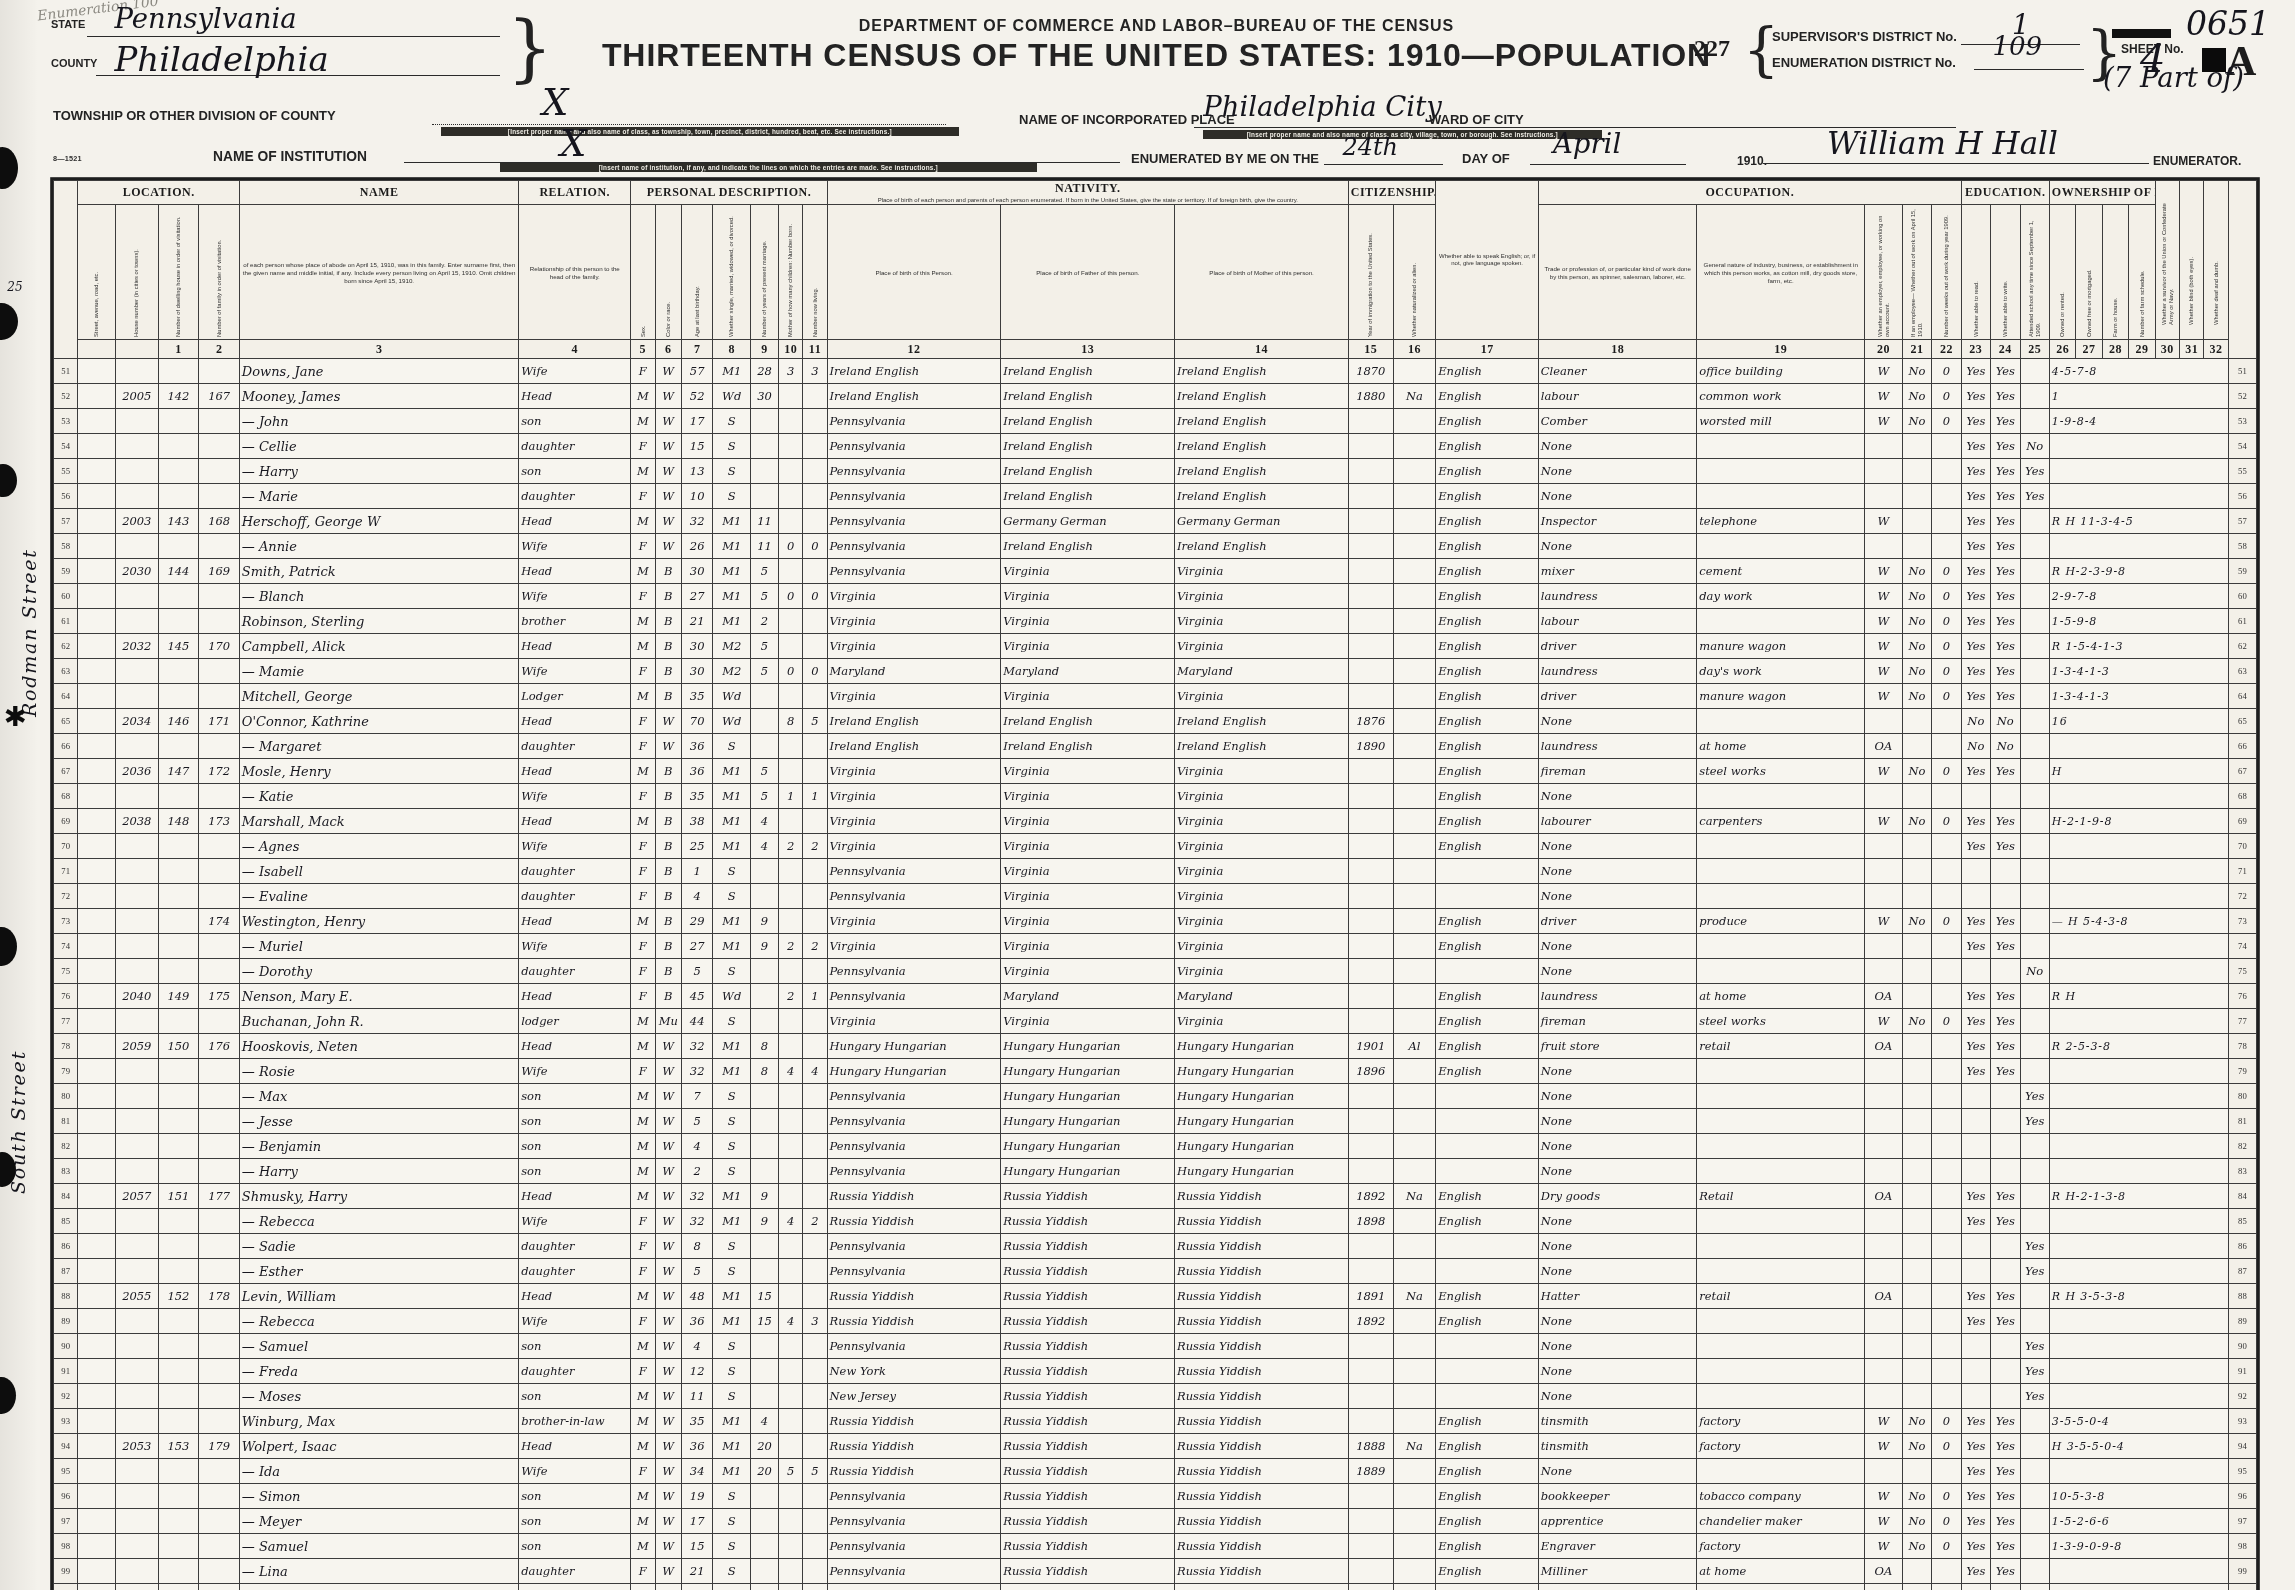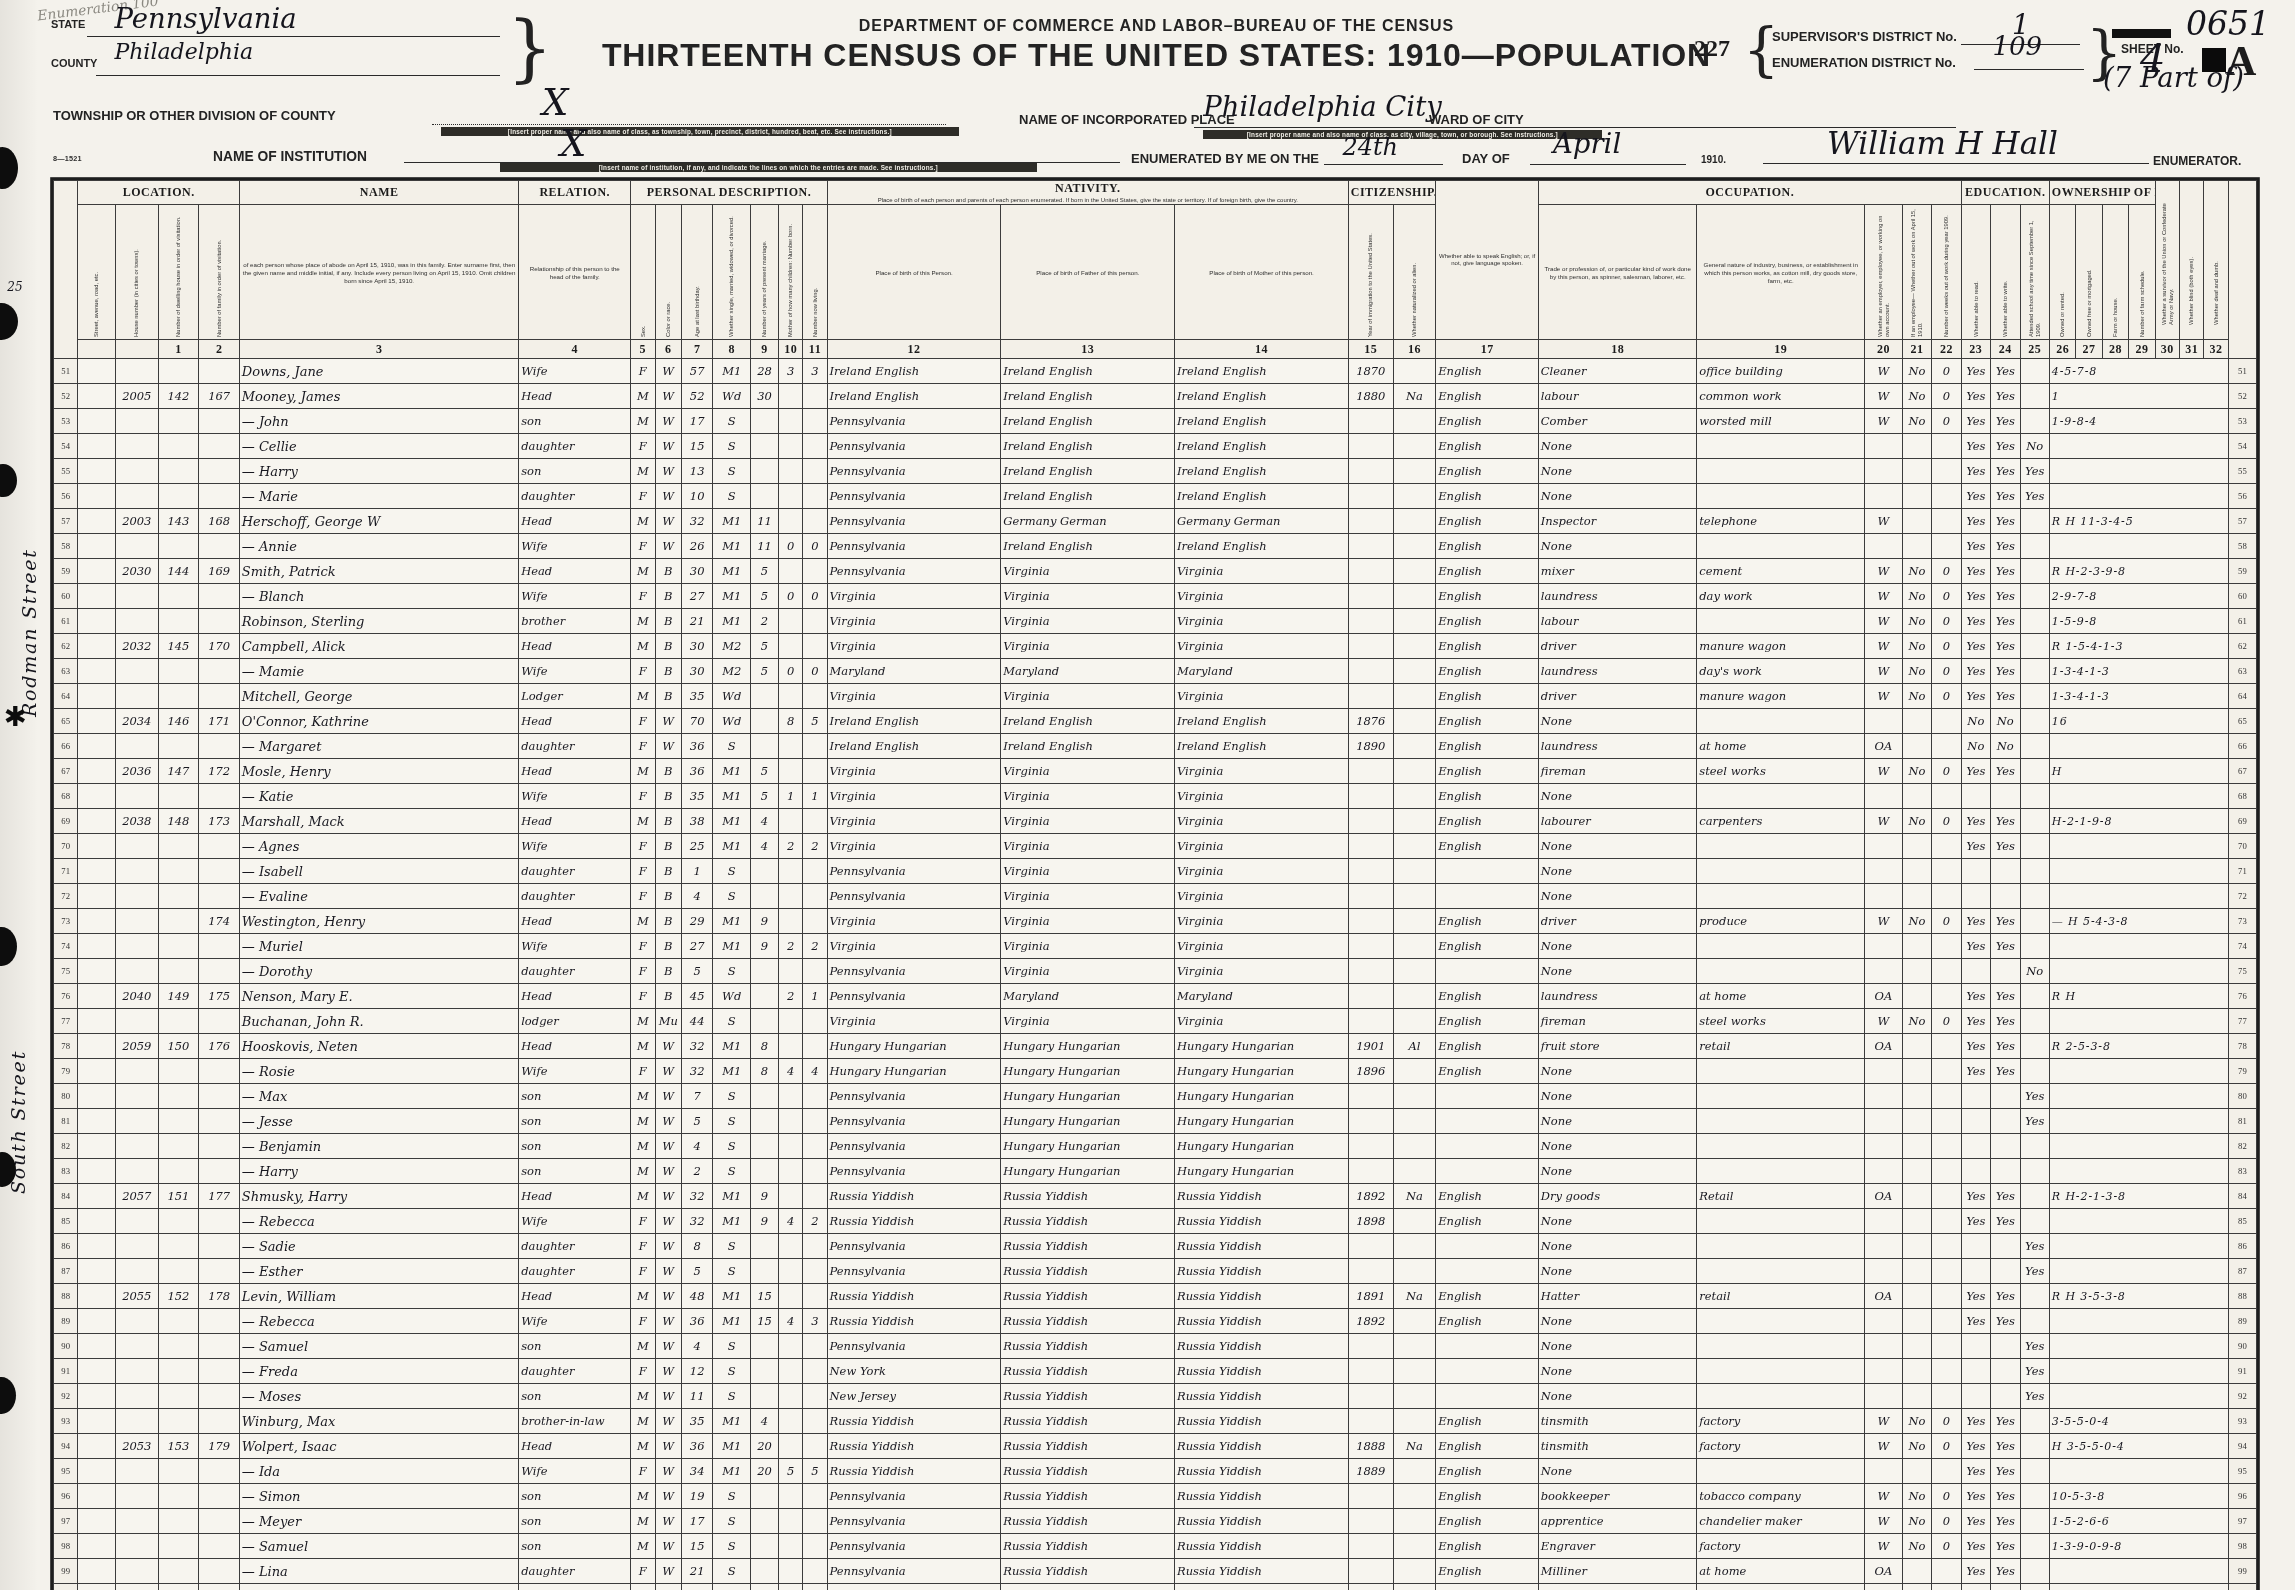--- a/index.html
+++ b/index.html
@@ -61,21 +61,21 @@
   <div class="vscript hw" style="left:7.3px;top:863px;height:331px;">South Street</div>
   <div class="abs hw" style="left:7.3px;top:280px;font-size:12px;">25</div>
   <div class="abs" style="left:3.7px;top:700px;font-size:27.5px;color:#0c0c0c;">✱</div>
 
   <div class="abs pr" style="left:51px;top:18.4px;font-size:11px;">STATE</div>
   <div class="abs rule" style="left:87px;top:7.3px;width:413px;height:29px;">
     <span class="hw" style="font-size:27.5px;position:absolute;left:27.5px;top:-5.5px;">Pennsylvania</span>
   </div>
   <div class="abs pr" style="left:51px;top:57px;font-size:11px;">COUNTY</div>
   <div class="abs rule" style="left:96px;top:44px;width:404px;height:31px;">
-    <span class="hw" style="font-size:22px;position:absolute;left:18.4px;top:-5.5px;">Philadelphia</span>
+    <span class="hw" style="font-size:34px;position:absolute;left:18.4px;top:-5.5px;">Philadelphia</span>
   </div>
   <div class="abs brace" style="left:507px;top:5.5px;font-size:72px;font-style:normal;">}</div>
 
   <div class="abs pr" style="left:624px;top:16.5px;width:1065px;text-align:center;font-size:16px;letter-spacing:0.9px;">DEPARTMENT OF COMMERCE AND LABOR–BUREAU OF THE CENSUS</div>
   <div class="abs pr" style="left:569px;top:37px;width:1175px;text-align:center;font-size:32px;letter-spacing:0.9px;">THIRTEENTH CENSUS OF THE UNITED STATES: 1910—POPULATION</div>
 
   <div class="abs" style="left:1694px;top:35px;font-size:24px;font-weight:bold;font-family:'Liberation Serif',serif;">227</div>
   <div class="abs brace" style="left:1743px;top:16.5px;font-size:57px;">{</div>
   <div class="abs pr" style="left:1772px;top:29px;font-size:13px;">SUPERVISOR'S DISTRICT No.</div>
   <div class="abs rule" style="left:1961px;top:24px;width:119px;height:20px;">
@@ -114,21 +114,21 @@
   </div>
   <div class="abs note" style="left:500px;top:163px;width:533px;white-space:normal;text-align:center;background:#2e2d28;color:#f1efe7;padding:0.9px 1.8px;">[Insert name of institution, if any, and indicate the lines on which the entries are made.   See instructions.]</div>
   <div class="abs pr" style="left:1131px;top:151px;font-size:13px;">ENUMERATED BY ME ON THE</div>
   <div class="abs rule" style="left:1324px;top:151px;width:119px;height:13px;">
     <span class="hw" style="font-size:24px;position:absolute;left:18.4px;top:-18.4px;">24th</span>
   </div>
   <div class="abs pr" style="left:1462px;top:151px;font-size:13px;">DAY OF</div>
   <div class="abs rule" style="left:1530px;top:151px;width:156px;height:13px;">
     <span class="hw" style="font-size:27.5px;position:absolute;left:23px;top:-24px;">April</span>
   </div>
-  <div class="abs pr" style="left:1701px;top:154px;font-size:10px;text-align:center;">1910.</div>
+  <div class="abs pr" style="left:1737px;top:154px;font-size:12px;text-align:center;">1910.</div>
   <div class="abs rule" style="left:1763px;top:156px;width:386px;height:7.3px;">
     <span class="hw" style="font-size:31px;position:absolute;left:64px;top:-31px;">William H Hall</span>
   </div>
   <div class="abs pr" style="left:2153px;top:154px;font-size:12px;">ENUMERATOR.</div>
 
   <table class="census abs" style="left:53px;top:180px;width:2204px;">
     <colgroup id="cols">
         <col style="width: 24px;">
         <col style="width: 37px;">
         <col style="width: 42px;">

